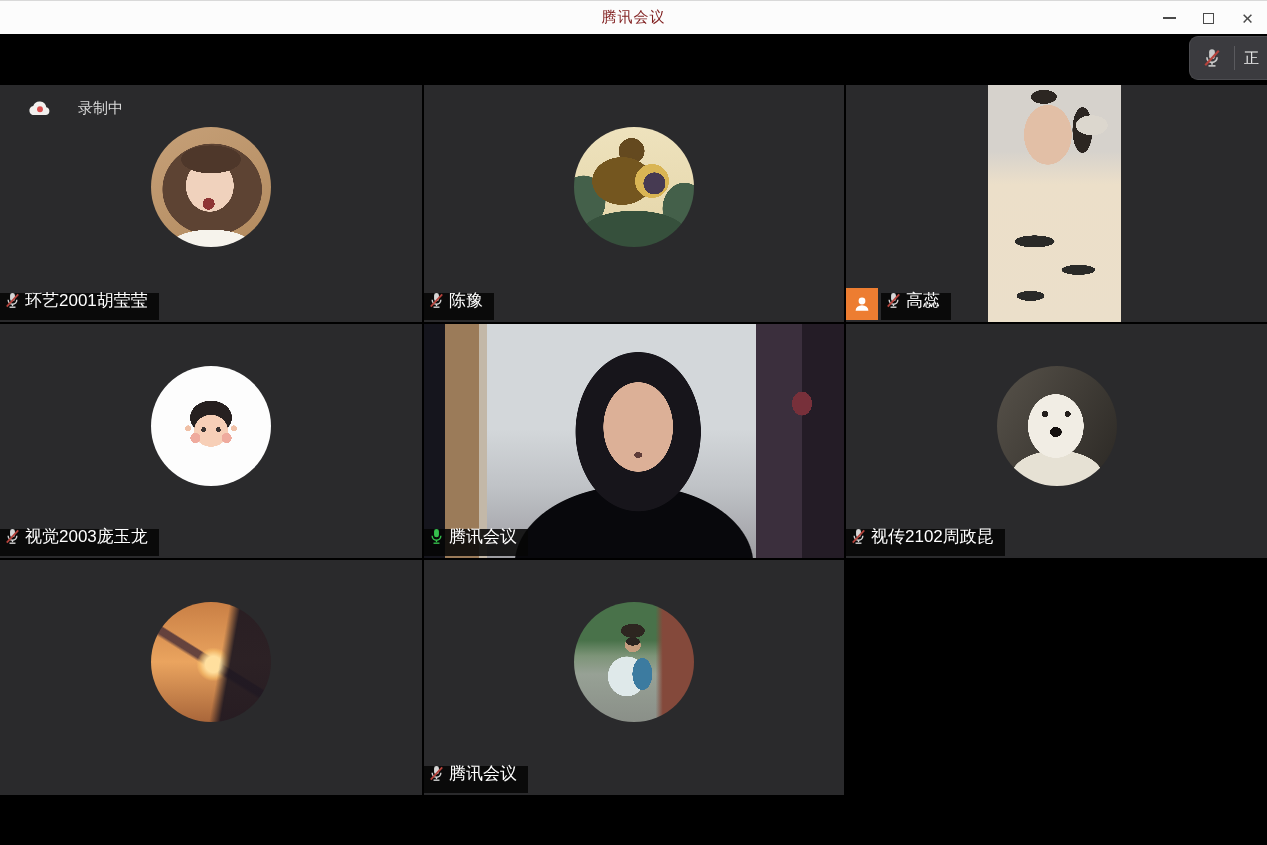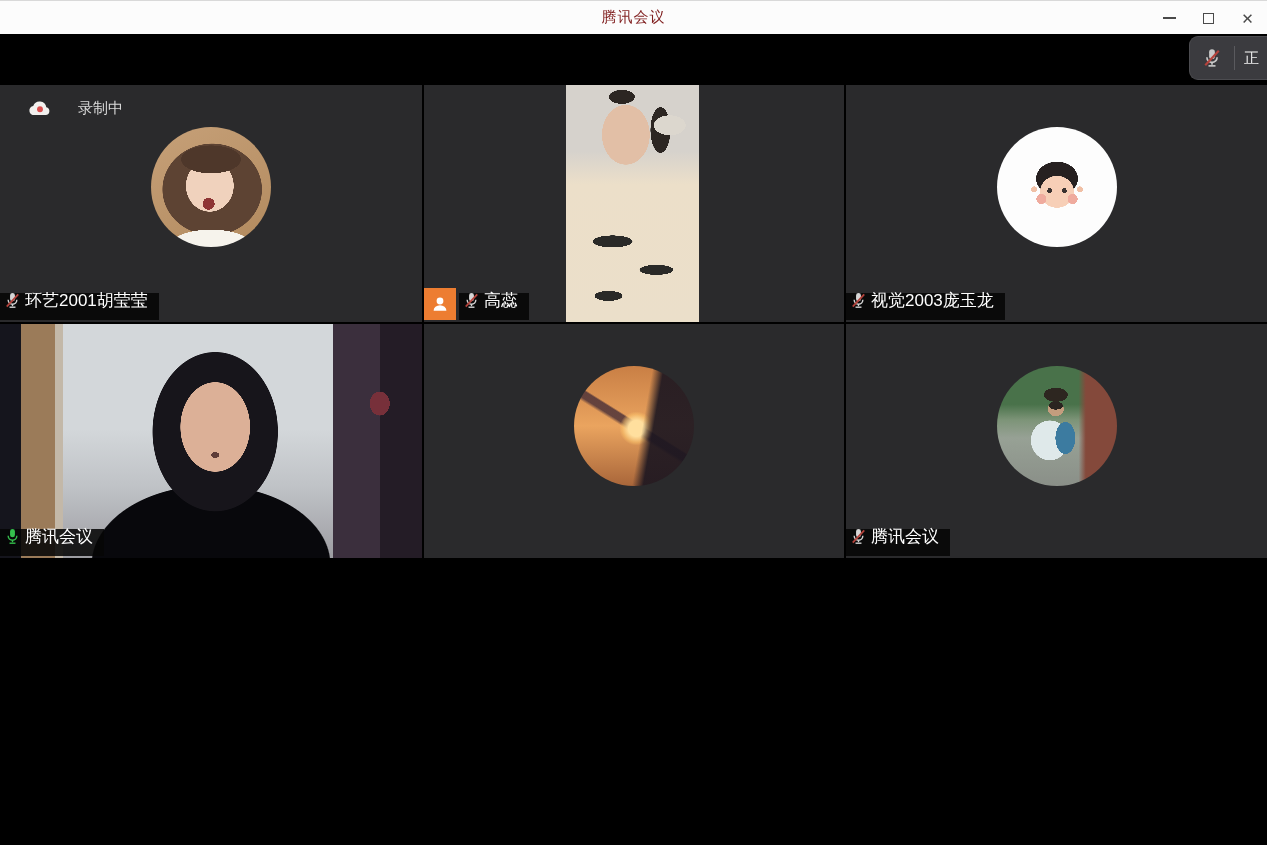--- a/index.html
+++ b/index.html
@@ -198,20 +198,33 @@
         <rect x="4.7" y="1" width="4.6" height="7.8" rx="2.3" fill="#d6d6d6"></rect>
         <path d="M2.9 7.4 a4.1 4.1 0 0 0 8.2 0" fill="none" stroke="#d6d6d6" stroke-width="1.3"></path>
         <line x1="7" y1="11.5" x2="7" y2="13.4" stroke="#d6d6d6" stroke-width="1.3"></line>
         <line x1="4.2" y1="14.3" x2="9.8" y2="14.3" stroke="#d6d6d6" stroke-width="1.3"></line>
         <line x1="1.6" y1="13.8" x2="12.4" y2="2.2" stroke="#b5433c" stroke-width="1.7"></line>
       </svg>
       <span>环艺2001胡莹莹</span>
     </div>
   </div>
 
+  <div class="tile">
+    <div class="avatar av-fish"></div>
+    <div class="name-tag">
+      <svg width="15" height="17" viewBox="0 0 14 16">
+        <rect x="4.7" y="1" width="4.6" height="7.8" rx="2.3" fill="#d6d6d6"></rect>
+        <path d="M2.9 7.4 a4.1 4.1 0 0 0 8.2 0" fill="none" stroke="#d6d6d6" stroke-width="1.3"></path>
+        <line x1="7" y1="11.5" x2="7" y2="13.4" stroke="#d6d6d6" stroke-width="1.3"></line>
+        <line x1="4.2" y1="14.3" x2="9.8" y2="14.3" stroke="#d6d6d6" stroke-width="1.3"></line>
+        <line x1="1.6" y1="13.8" x2="12.4" y2="2.2" stroke="#b5433c" stroke-width="1.7"></line>
+      </svg>
+      <span>陈豫</span>
+    </div>
+  </div>
 
   <div class="tile">
     <div class="video-strip"></div>
     <div class="host-badge">
       <svg width="20" height="20" viewBox="0 0 20 20">
         <circle cx="10" cy="7" r="3.4" fill="#fff"></circle>
         <path d="M3.6 16.8 a6.4 5.6 0 0 1 12.8 0 Z" fill="#fff"></path>
       </svg>
     </div>
     <div class="name-tag offset">
@@ -247,20 +260,33 @@
         <rect x="4.7" y="1" width="4.6" height="7.8" rx="2.3" fill="#35c04d"></rect>
         <path d="M2.9 7.4 a4.1 4.1 0 0 0 8.2 0" fill="none" stroke="#35c04d" stroke-width="1.3"></path>
         <line x1="7" y1="11.5" x2="7" y2="13.4" stroke="#35c04d" stroke-width="1.3"></line>
         <line x1="4.2" y1="14.3" x2="9.8" y2="14.3" stroke="#35c04d" stroke-width="1.3"></line>
       </svg>
       <span>腾讯会议</span>
     </div>
   </div>
 
 
+  <div class="tile">
+    <div class="avatar av-dog"></div>
+    <div class="name-tag">
+      <svg width="15" height="17" viewBox="0 0 14 16">
+        <rect x="4.7" y="1" width="4.6" height="7.8" rx="2.3" fill="#d6d6d6"></rect>
+        <path d="M2.9 7.4 a4.1 4.1 0 0 0 8.2 0" fill="none" stroke="#d6d6d6" stroke-width="1.3"></path>
+        <line x1="7" y1="11.5" x2="7" y2="13.4" stroke="#d6d6d6" stroke-width="1.3"></line>
+        <line x1="4.2" y1="14.3" x2="9.8" y2="14.3" stroke="#d6d6d6" stroke-width="1.3"></line>
+        <line x1="1.6" y1="13.8" x2="12.4" y2="2.2" stroke="#b5433c" stroke-width="1.7"></line>
+      </svg>
+      <span>视传2102周政昆</span>
+    </div>
+  </div>
 
   <div class="tile">
     <div class="avatar av-sunset"></div>
   </div>
 
   <div class="tile">
     <div class="avatar av-outdoor"></div>
     <div class="name-tag">
       <svg width="15" height="17" viewBox="0 0 14 16">
         <rect x="4.7" y="1" width="4.6" height="7.8" rx="2.3" fill="#d6d6d6"></rect>

